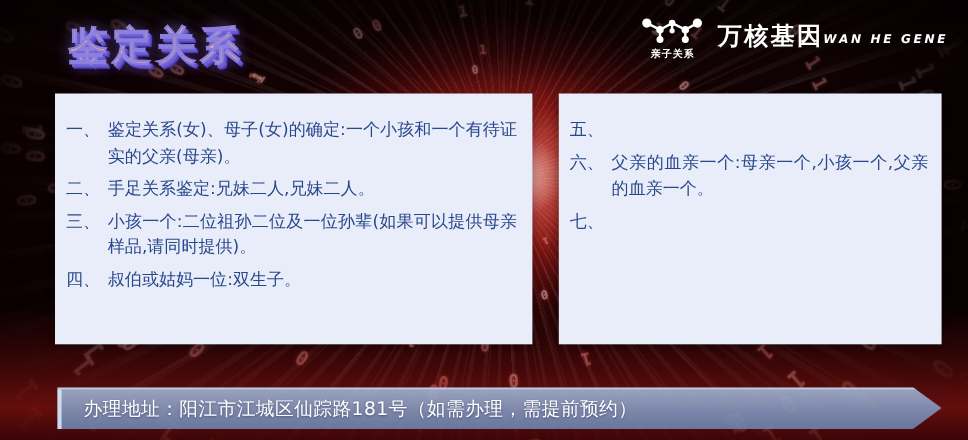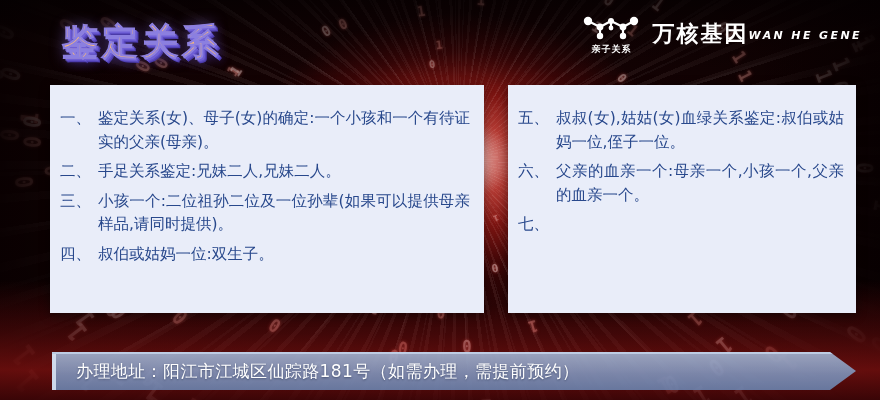--- a/index.html
+++ b/index.html
@@ -422,21 +422,20 @@
           <span class="num">四、</span>
           <span class="txt">叔伯或姑妈一位:双生子。</span>
         </li>
       </ul>
   </div>
 
   <div class="panel panel-right">
     <ul class="items" id="right-items">
         <li>
           <span class="num">五、</span>
-          <span class="txt">叔叔(女),姑姑(女)血绿关系鉴定:叔伯或姑妈一位,侄子一位。</span>
         </li>
         <li>
           <span class="num">六、</span>
           <span class="txt">父亲的血亲一个:母亲一个,小孩一个,父亲的血亲一个。</span>
         </li>
         <li>
           <span class="num">七、</span>
         </li>
       </ul>
   </div>

